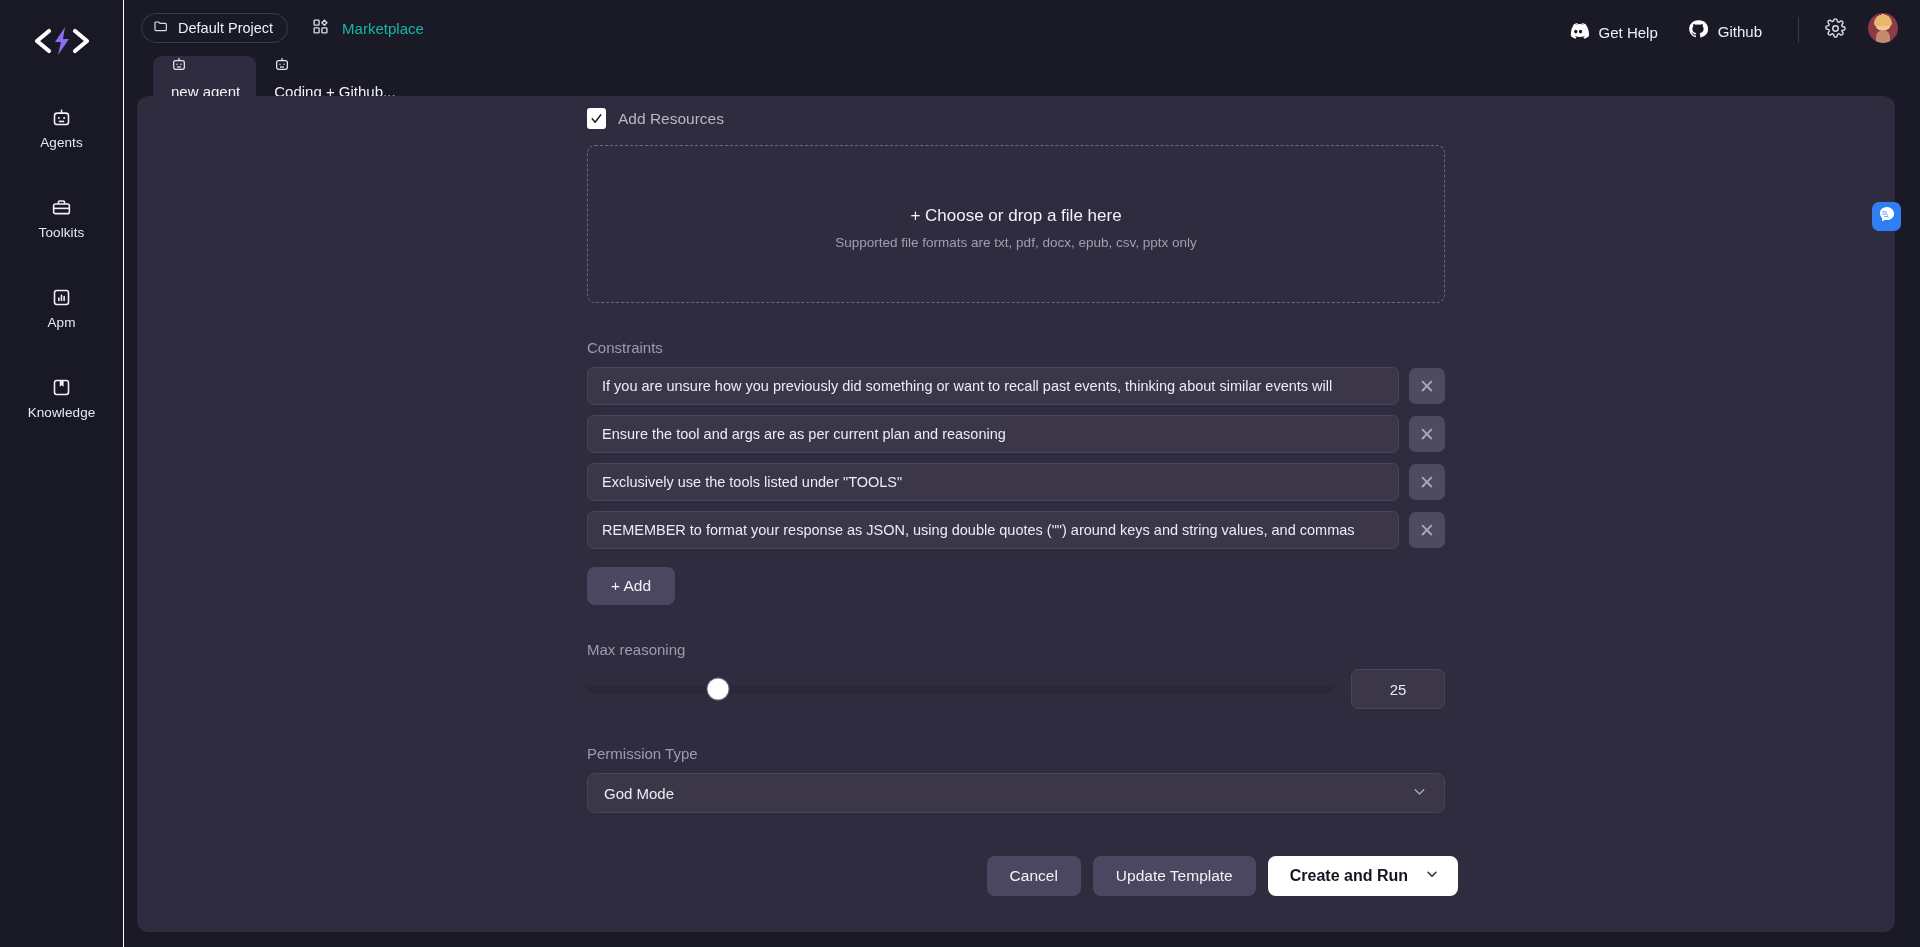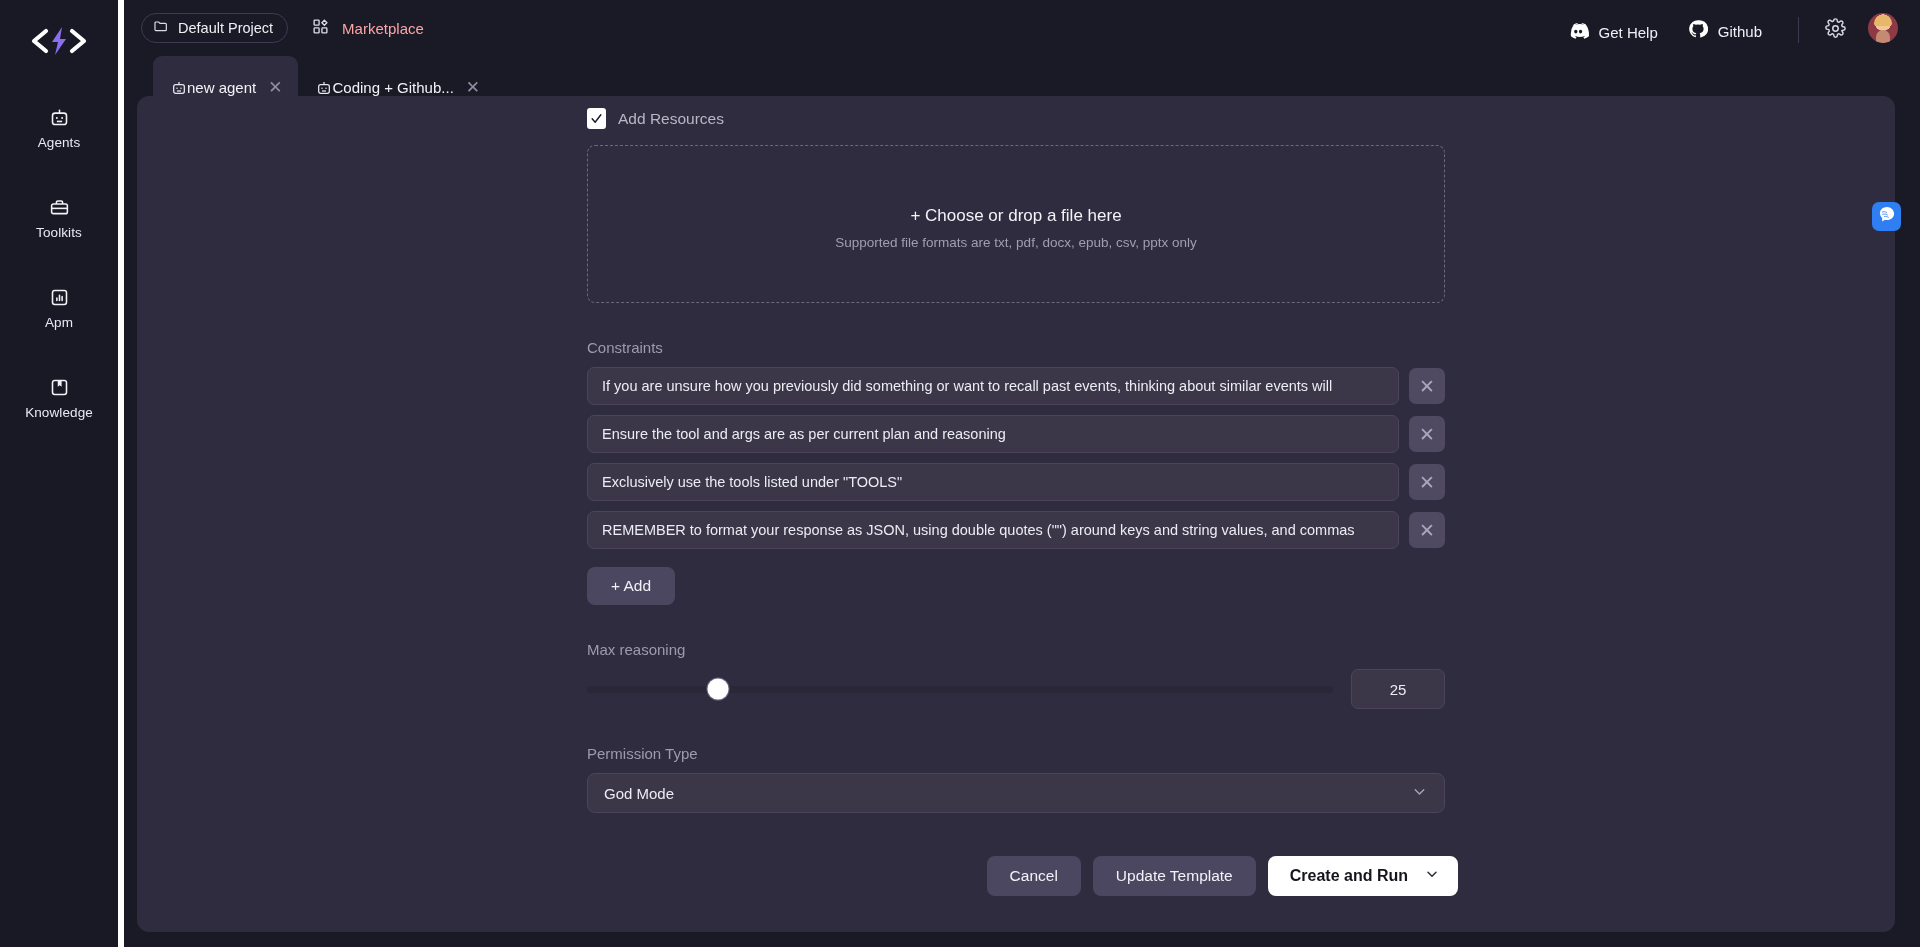--- a/index.html
+++ b/index.html
@@ -8,21 +8,21 @@
     background: #14141f;
     font-family: "Liberation Sans", sans-serif;
     overflow: hidden;
   }
   .app { position: relative; width: 1920px; height: 947px; background: #1a1a27; }
 
   
   .rail {
     position: absolute; left: 0; top: 0; width: 124px; height: 947px;
     background: #191926;
-    border-right: 6px solid #ffffff;
+    border-right: 1px solid #ffffff;
     display: flex; flex-direction: column; align-items: center;
   }
   .logo { margin-top: 20px; width: 70px; height: 42px; display:flex; align-items:center; justify-content:center; }
   .rail-items { margin-top: 32px; width: 100%; display:flex; flex-direction: column; align-items:center; }
   .rail-item {
     width: 100%; padding: 12px 0 10px; display:flex; flex-direction:column;
     align-items:center; gap: 7px; cursor: pointer; margin-bottom: 24px;
   }
   .rail-item .ri-icon { width: 22px; height: 22px; color:#f1f1f6; display:flex; align-items:center; justify-content:center; }
   .rail-item .ri-label { font-size: 13.5px; color: #e9e9f2; letter-spacing: .1px; }
@@ -32,41 +32,41 @@
     position: absolute; left: 124px; top: 0; right: 0; height: 56px;
     background: #1a1a27; display: flex; align-items: center;
   }
   .proj-chip {
     margin-left: 17px; height: 30px; padding: 0 14px 0 11px;
     border: 1px solid #3b3b52; border-radius: 16px;
     display: flex; align-items: center; gap: 9px; cursor: pointer;
   }
   .proj-chip .label { font-size: 14.5px; color: #eef0f6; }
   .mkt { margin-left: 24px; display:flex; align-items:center; gap: 13px; cursor:pointer; }
-  .mkt .label { font-size: 15px; color: #fca5a5; }
+  .mkt .label { font-size: 15px; color: #14b8a6; }
   .topbar-right { margin-left: auto; display: flex; align-items: flex-end; padding-right: 22px; gap: 0; }
   .tb-link { display:flex; align-items:center; gap: 10px; cursor:pointer; margin-right: 30px; }
   .tb-link .label { font-size: 15px; color: #eef0f6; }
   .tb-div { width: 1px; height: 26px; background: #3a3a50; margin: 0 26px 0 6px; }
   .gear { cursor:pointer; color:#d9d9e6; margin-right: 22px; }
   .avatar {
     width: 30px; height: 30px; border-radius: 50%;
     background: radial-gradient(circle at 50% 32%, #f3c896 0 32%, #8d3a46 33% 100%);
     position: relative; overflow: hidden; cursor: pointer;
   }
   .avatar::before { content:""; position:absolute; left:6px; top:2px; width:18px; height:11px;
     background:#e8b86a; border-radius: 9px 9px 3px 3px; }
   .avatar::after { content:""; position:absolute; left:8px; top:17px; width:14px; height:14px;
     background:#c58b72; border-radius: 7px 7px 0 0; }
 
   
   .tabbar { position: absolute; left: 124px; top: 56px; right: 0; height: 40px; background:#1a1a27; display:flex; align-items:flex-end; }
   .tab {
-    height: 40px; display:flex; align-items:flex-end; padding: 0 16px 0 18px;
-    cursor: pointer; border-radius: 9px 9px 0 0;
+    height: 40px; display:flex; align-items:flex-start; gap: 11px; padding: 0 16px 0 18px;
+    cursor: pointer; border-radius: 9px 9px 0 0; flex-direction: column;
   }
   .tab.active { background: #302c3f; }
   .tab .t-label { font-size: 15px; color: #f2f2f8; white-space: nowrap; }
   .tab .t-close { color:#8d8da4; font-size: 17px; line-height:1; margin-left: 12px; cursor:pointer; }
   .tab-bot-icon { color:#e7e7f0; display:flex; }
 
   
   .panel {
     position: absolute; left: 137px; top: 96px; width: 1758px; height: 836px;
     background: #302c3f; border-radius: 12px; overflow: hidden;

